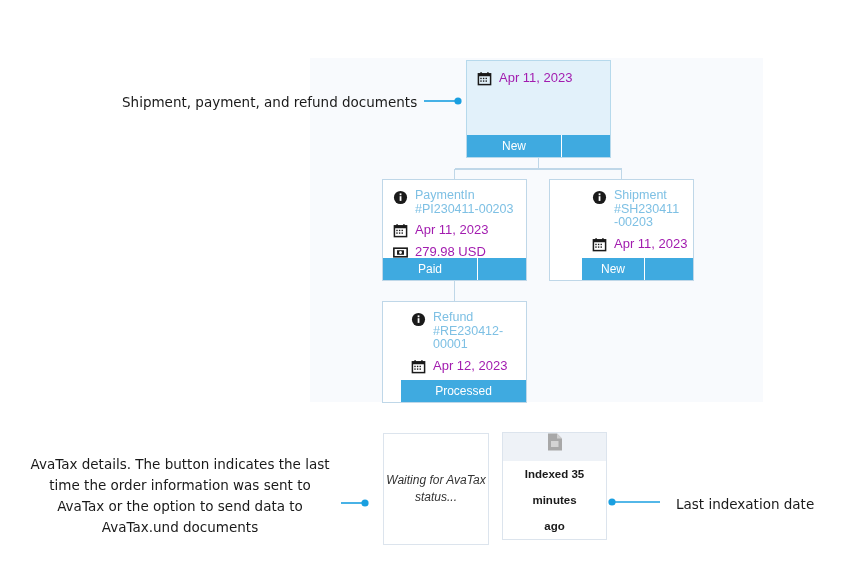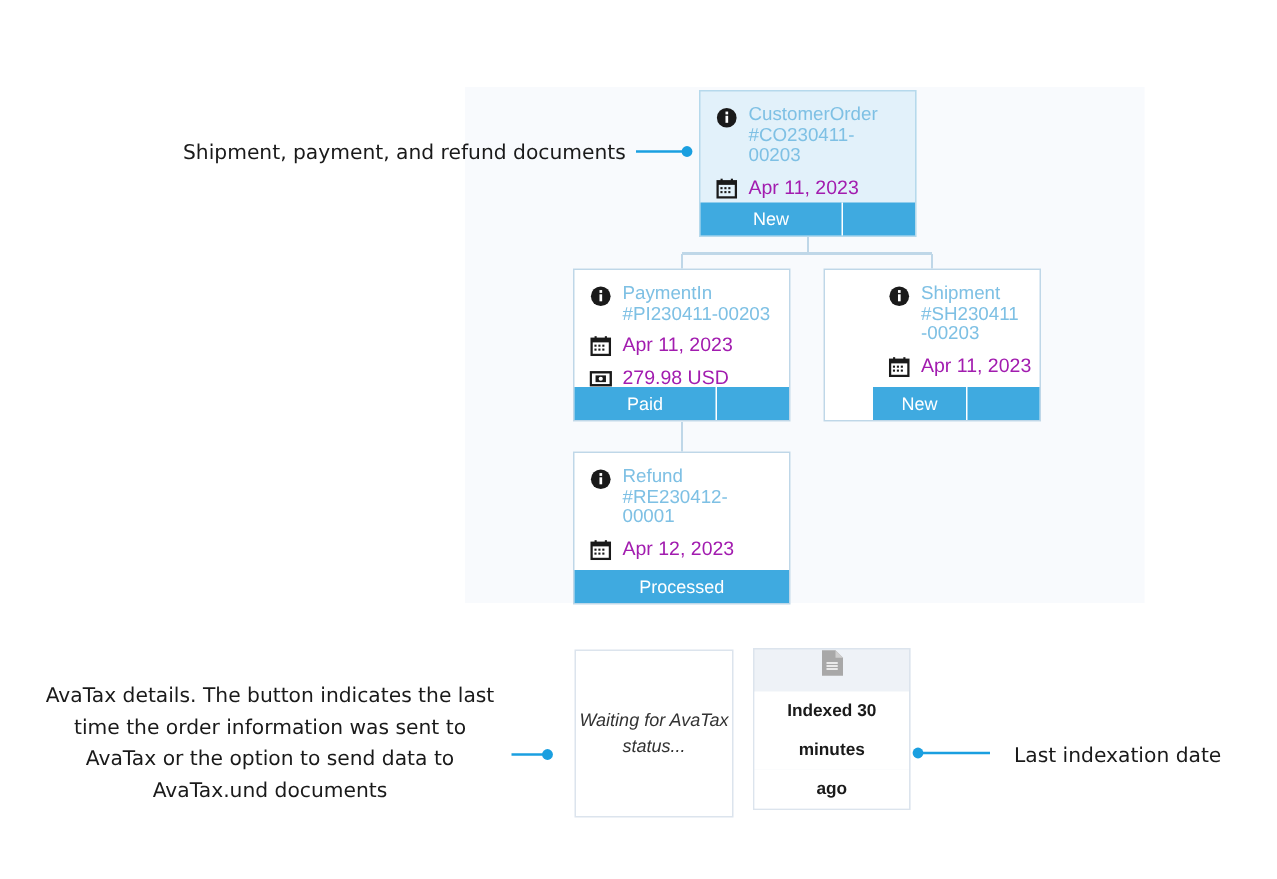--- a/index.html
+++ b/index.html
@@ -151,28 +151,20 @@
     <path d="M 454.5 169 L 621.5 169"></path>
     <path d="M 454.5 169 L 454.5 179"></path>
     <path d="M 621.5 169 L 621.5 179"></path>
 
     <path d="M 454.5 281 L 454.5 301"></path>
   </g>
 </svg>
 
 <div class="doc-card selected" style="left:466px; top:60px; width:145px; height:98px;">
   <div class="doc-body">
-    <div class="doc-row">
-      <svg class="ic" viewBox="0 0 16 16">
-        <circle cx="8" cy="8" r="7" fill="#1a1a1a"></circle>
-        <rect x="7.1" y="6.6" width="1.9" height="5" fill="#ffffff"></rect>
-        <rect x="7.1" y="3.6" width="1.9" height="2" fill="#ffffff"></rect>
-      </svg>
-      <span class="doc-title">CustomerOrder #CO230411-00203</span>
-    </div>
     <div class="doc-row">
       <svg class="ic" viewBox="0 0 16 16">
         <rect x="1.5" y="3" width="13" height="11.5" fill="none" stroke="#1a1a1a" stroke-width="1.6"></rect>
         <rect x="1.5" y="3" width="13" height="2.6" fill="#1a1a1a"></rect>
         <rect x="3.6" y="1.2" width="1.5" height="2.6" fill="#1a1a1a"></rect>
         <rect x="10.9" y="1.2" width="1.5" height="2.6" fill="#1a1a1a"></rect>
         <g fill="#1a1a1a">
           <rect x="3.5" y="7.2" width="1.5" height="1.5"></rect>
           <rect x="6.3" y="7.2" width="1.5" height="1.5"></rect>
           <rect x="9.1" y="7.2" width="1.5" height="1.5"></rect>
@@ -264,21 +256,21 @@
 
       <span class="doc-meta">50.00 USD</span>
     </div>
   </div>
   <div class="doc-status">
     <div class="seg-main">New</div>
     <div class="seg-tail"></div>
   </div>
 </div>
 
-<div class="doc-card" style="left:382px; top:301px; width:145px; height:102px;">
+<div class="doc-card" style="left:382px; top:301px; width:145px; height:102px;padding-left:18px;">
   <div class="doc-body">
     <div class="doc-row">
       <svg class="ic" viewBox="0 0 16 16">
         <circle cx="8" cy="8" r="7" fill="#1a1a1a"></circle>
         <rect x="7.1" y="6.6" width="1.9" height="5" fill="#ffffff"></rect>
         <rect x="7.1" y="3.6" width="1.9" height="2" fill="#ffffff"></rect>
       </svg>
       <span class="doc-title">Refund #RE230412-00001</span>
     </div>
     <div class="doc-row">
@@ -315,21 +307,21 @@
 <div class="widget-card shaded" style="left:502px; top:432px; width:105px; height:108px;">
   <svg class="widget-icon" width="30" height="36" viewBox="0 0 30 36">
     <path d="M1 1 L19 1 L29 11 L29 35 L1 35 Z" fill="#a8a8a8"></path>
     <path d="M19 1 L29 11 L19 11 Z" fill="#cfcfcf"></path>
     <g fill="#ffffff">
       <rect x="7" y="17" width="15" height="2"></rect>
       <rect x="7" y="21" width="15" height="2"></rect>
       <rect x="7" y="25" width="15" height="2"></rect>
     </g>
   </svg>
-  <div class="widget-text strong">Indexed 30 minutes</div>
+  <div class="widget-text strong">Indexed 35 minutes</div>
   <div class="widget-text strong">ago</div>
 </div>
 
 <svg id="callouts" style="position:absolute;left:0;top:0;width:851px;height:586px;pointer-events:none;" viewBox="0 0 851 586" xmlns="http://www.w3.org/2000/svg">
 
   <line x1="424" y1="101" x2="455" y2="101" stroke="#1a9fe0" stroke-width="1.6"></line>
   <circle cx="458" cy="101" r="3.6" fill="#1a9fe0"></circle>
 
   <line x1="341" y1="503" x2="368" y2="503" stroke="#1a9fe0" stroke-width="1.6"></line>
   <circle cx="365" cy="503" r="3.6" fill="#1a9fe0"></circle>

